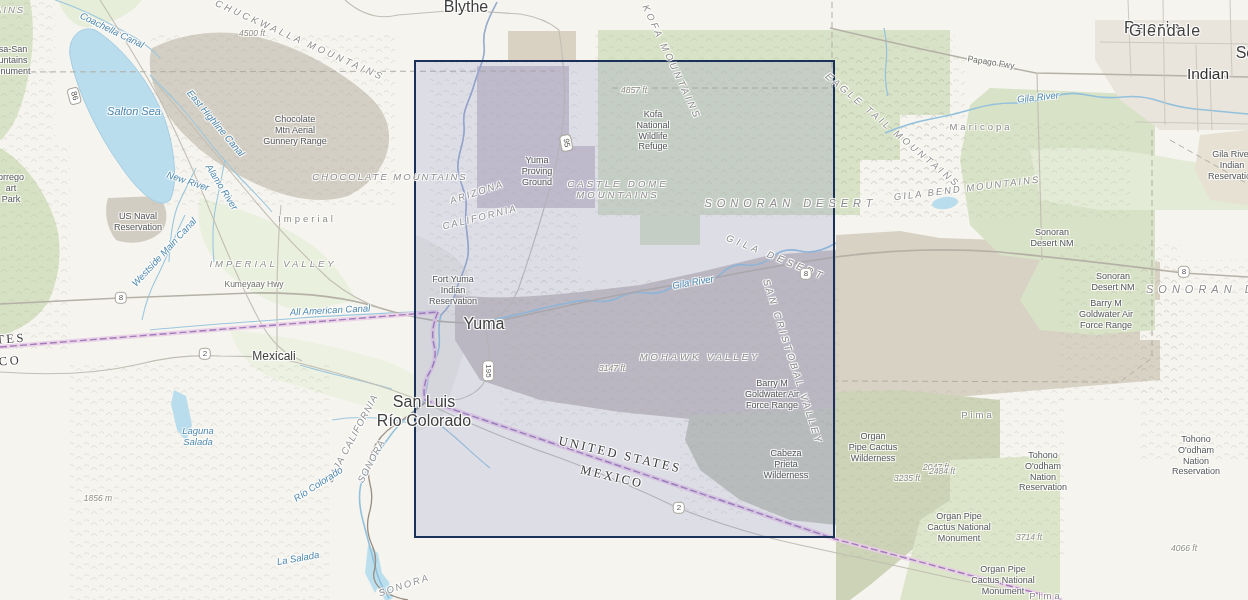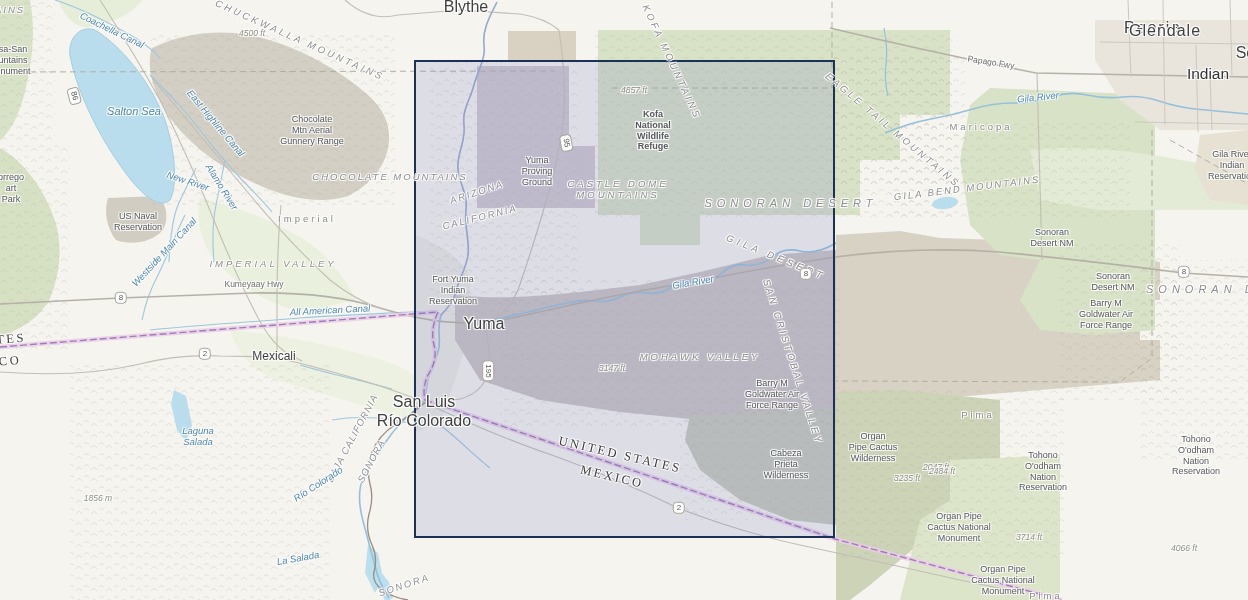--- a/index.html
+++ b/index.html
@@ -207,40 +207,40 @@
       </div>
       <div class="lbl county" style="left: 950px; top: 127px; transform: translate(-50%, -50%); margin-left: 31px;">
         <div>Maricopa</div>
       </div>
       <div class="lbl county" style="left: 978px; top: 415px; transform: translate(-50%, -50%);">
         <div>Pima</div>
       </div>
       <div class="lbl county" style="left: 1046px; top: 596px; transform: translate(-50%, -50%);">
         <div>Pima</div>
       </div>
-      <div class="lbl area" style="left: 295px; top: 130px; transform: translate(-50%, -50%); margin-left: 17px;">
+      <div class="lbl area" style="left: 295px; top: 130px; transform: translate(-50%, -50%);">
         <div>Chocolate</div>
         <div>Mtn Aerial</div>
         <div>Gunnery Range</div>
       </div>
       <div class="lbl area" style="left: 138px; top: 222px; transform: translate(-50%, -50%);">
         <div>US Naval</div>
         <div>Reservation</div>
       </div>
       <div class="lbl area" style="left: 453px; top: 290px; transform: translate(-50%, -50%);">
         <div>Fort Yuma</div>
         <div>Indian</div>
         <div>Reservation</div>
       </div>
       <div class="lbl area" style="left: 537px; top: 171px; transform: translate(-50%, -50%);">
         <div>Yuma</div>
         <div>Proving</div>
         <div>Ground</div>
       </div>
-      <div class="lbl area" style="left: 653px; top: 131px; transform: translate(-50%, -50%); font-weight: bold;">
+      <div class="lbl area" style="left: 653px; top: 131px; transform: translate(-50%, -50%);">
         <div>Kofa</div>
         <div>National</div>
         <div>Wildlife</div>
         <div>Refuge</div>
       </div>
       <div class="lbl area" style="left: 772px; top: 394px; transform: translate(-50%, -50%);">
         <div>Barry M</div>
         <div>Goldwater Air</div>
         <div>Force Range</div>
       </div>

